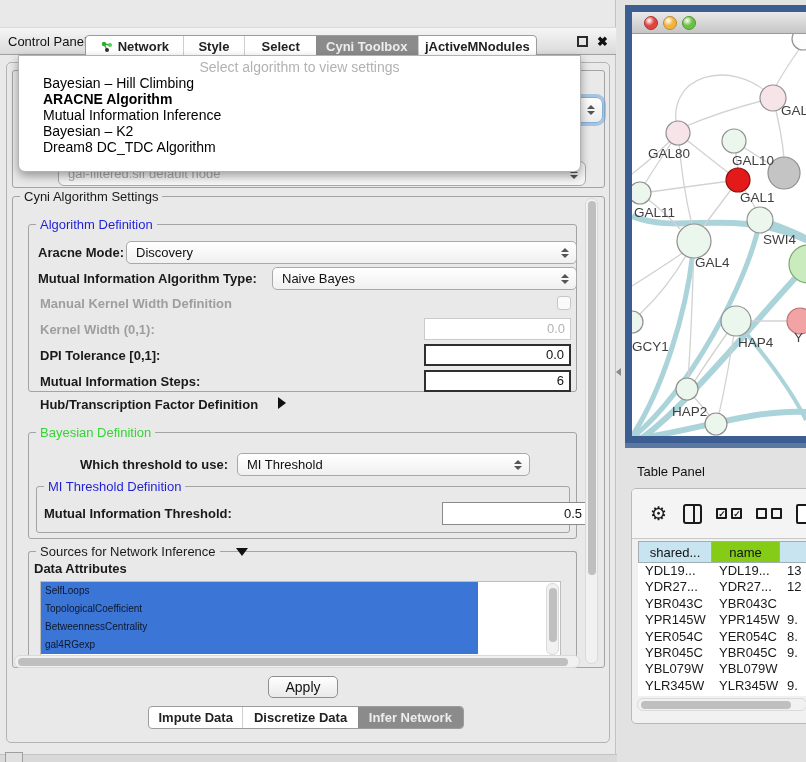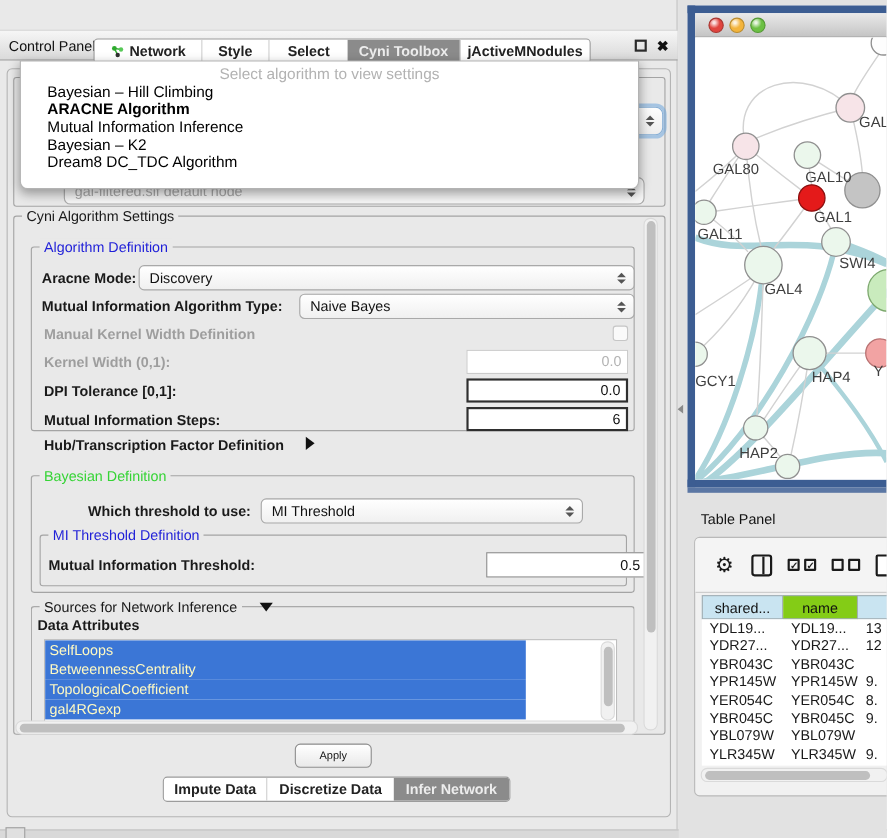--- a/index.html
+++ b/index.html
@@ -66,24 +66,24 @@
   .tri-right { display:inline-block; width:0; height:0; border-top:6px solid transparent; border-bottom:6px solid transparent; border-left:8px solid #111; }
   .tri-down { display:inline-block; width:0; height:0; border-left:6px solid transparent; border-right:6px solid transparent; border-top:8px solid #111; }
 
   
   .vtrack { position:absolute; background:#f1f1f1; border:1px solid #dadada; border-radius:6px; }
   .vthumb { position:absolute; background:#bfbfbf; border-radius:5px; }
   .htrack { position:absolute; background:#f1f1f1; border:1px solid #dadada; border-radius:6px; }
 
   
   .attr-list { left:40px; top:581px; width:521px; height:76px; background:#fff; border:1px solid #bdbdbd; overflow:hidden; position:absolute; }
-  .attr-item { width:437px; height:18px; line-height:18px; font-size:13px; color:#fef9c3; background:#3b76d6; padding-left:4px; }
+  .attr-item { width:437px; height:18px; line-height:18px; font-size:10px; color:#0f172a; background:#3b76d6; padding-left:4px; }
 
   .apply-btn { left:268px; top:676px; width:70px; height:22px; border:1px solid #8f8f8f; border-radius:5px;
-    background:linear-gradient(#ffffff,#e9e9e9); font-size:10px; color:#111; display:flex; align-items:center; justify-content:center; }
+    background:linear-gradient(#ffffff,#e9e9e9); font-size:14px; color:#111; display:flex; align-items:center; justify-content:center; }
 
   .bottom-tabbar { left:148px; top:706px; width:316px; height:23px; background:#fff; border:1px solid #9c9c9c; border-radius:4px; display:flex; overflow:hidden; }
   .b0{width:94px}.b1{width:116px}.b2{width:106px}
 
   .bottom-strip { left:0; top:754px; width:806px; height:8px; background:#d9d9d9; border-top:1px solid #c2c2c2; }
   .mini-square { left:5px; top:752px; width:18px; height:12px; background:#e0e0e0; border:1px solid #9e9e9e; z-index:4; }
 
   
   .right-region { left:617px; top:0; width:189px; height:762px; background:#e2e2e2; }
   .resize-arrow { left:616px; top:368px; width:0; height:0; border-top:4px solid transparent; border-bottom:4px solid transparent; border-right:5px solid #8a8a8a; }
@@ -241,22 +241,22 @@
 <span class="flabel" style="left:44px; top:506px;text-align:right;">Mutual Information Threshold:</span>
 <div class="field" style="left:442px; top:502px; width:146px; height:23px; line-height:21px;">0.5</div>
 
 <div class="abs groupbox" style="left:28px; top:551px; width:549px; height:112px; border-bottom:none;"></div>
 <span class="gb-label" style="left:36px; top:544px;">Sources for Network Inference</span>
 <span class="abs tri-down" style="left:236px; top:548px;"></span>
 <span class="flabel" style="left:34px; top:561px;">Data Attributes</span>
 
 <div class="attr-list">
   <div class="attr-item">SelfLoops</div>
+  <div class="attr-item">TopologicalCoefficient</div>
   <div class="attr-item">BetweennessCentrality</div>
-  <div class="attr-item">TopologicalCoefficient</div>
   <div class="attr-item">gal4RGexp</div>
 </div>
 <div class="vtrack" style="left:546px; top:583px; width:13px; height:72px;">
   <div class="vthumb" style="left:2px; top:4px; width:8px; height:54px;"></div>
 </div>
 
 <div class="vtrack" style="left:585px; top:198px; width:13px; height:466px;">
   <div class="vthumb" style="left:2px; top:2px; width:8px; height:374px;"></div>
 </div>
 <div class="htrack" style="left:14px; top:655px; width:566px; height:13px;">

